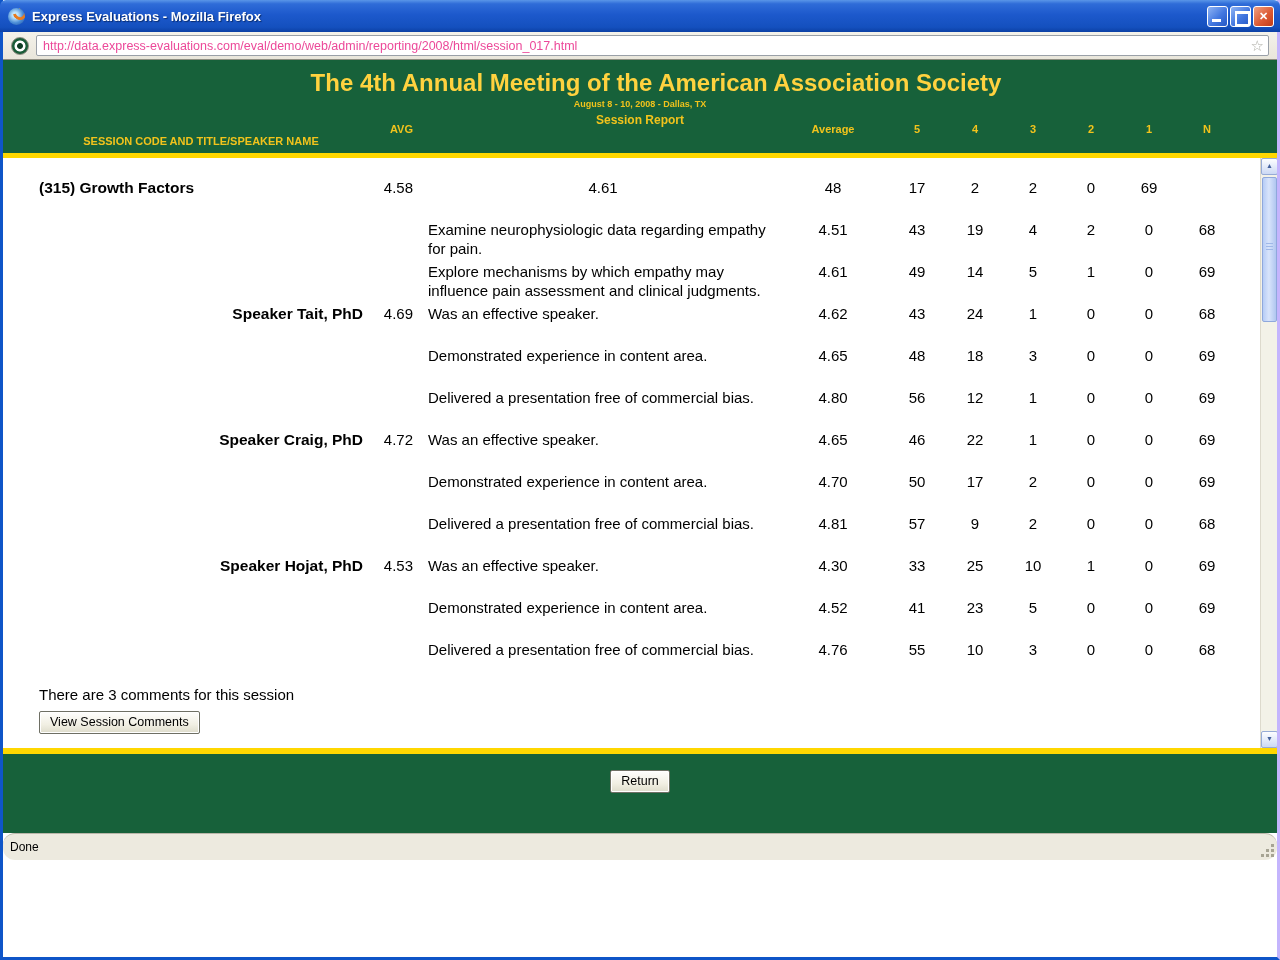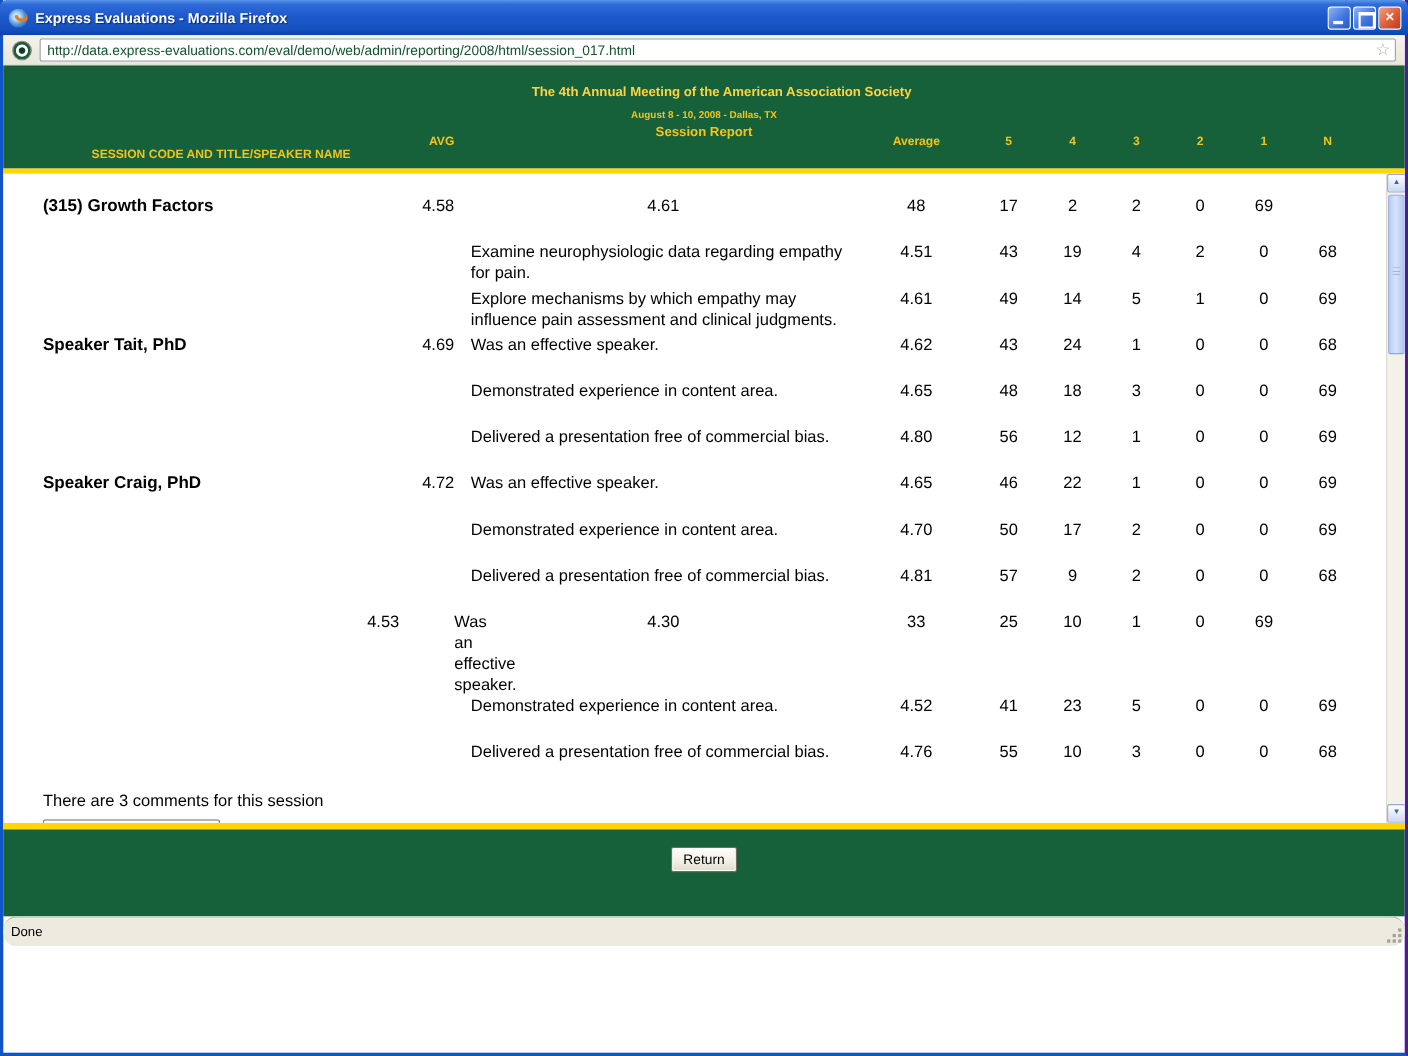--- a/index.html
+++ b/index.html
@@ -4,21 +4,21 @@
 <style>
   :root{
     --green:#17613A;
     --gold:#F2C31C;
     --title-gold:#FFD23F;
     --yellow:#FFD700;
   }
   *{margin:0;padding:0;box-sizing:border-box;}
   body{font-family:"Liberation Sans",sans-serif;background:#fff;}
   .window{width:1280px;height:960px;display:flex;flex-direction:column;
-    border-left:3px solid #0F55C8;border-right:3px solid #4c1d95;border-bottom:3px solid #0F55C8;}
+    border-left:3px solid #0F55C8;border-right:3px solid #c4b5fd;border-bottom:3px solid #0F55C8;}
 
   
   .titlebar{height:32px;flex:none;display:flex;align-items:center;padding:0 6px 0 8px;
     background:linear-gradient(180deg,#5A96E8 0%,#2F6CD8 12%,#1D59CC 45%,#1450BE 85%,#0C40A4 100%);
     border-radius:6px 6px 0 0;margin:0 -3px;}
   .ff-icon{width:17px;height:17px;border-radius:50%;flex:none;position:relative;overflow:hidden;
     background:radial-gradient(circle at 42% 42%,#BFE4FA 0 20%,#4D8FD8 55%,#1C4A9C 100%);}
   .ff-icon::after{content:"";position:absolute;inset:-2px -2px 5px 5px;border-radius:50%;
     border:3px solid #E87B1E;border-left-color:transparent;border-top-color:#F4A623;transform:rotate(35deg);}
   .titletext{color:#fff;font-weight:bold;font-size:13px;margin-left:7px;flex:1;
@@ -33,27 +33,27 @@
   .wbtn.close{background:linear-gradient(135deg,#F0A182 0%,#DD5B35 55%,#C23C17 100%);}
 
   
   .urlbar{height:28px;flex:none;display:flex;align-items:center;gap:7px;padding:0 8px;
     background:linear-gradient(180deg,#F4F2EA 0%,#E9E6DB 100%);border-bottom:1px solid #8E8E82;}
   .favicon{width:18px;height:18px;border-radius:50%;flex:none;border:1px solid #8A8A7E;
     background:radial-gradient(circle at 50% 50%,#0E3D24 0 22%,#FFFFFF 30% 45%,#1A5C38 52% 72%,#FFFFFF 78%);}
   .urlfield{flex:1;height:21px;background:#fff;border:1px solid #9AA0A8;border-radius:2px;
     display:flex;align-items:center;padding:0 4px 0 6px;}
   .urlinput{flex:1;border:none;outline:none;font-family:"Liberation Sans",sans-serif;
-    font-size:12.5px;color:#14532d;background:transparent;height:100%;}
+    font-size:12.5px;color:#ec4899;background:transparent;height:100%;}
   .star{flex:none;color:#ADADA5;font-size:15px;line-height:15px;cursor:default;}
 
   
   .green-header{height:93px;flex:none;background:var(--green);position:relative;text-align:center;
     padding-top:11px;}
-  .rtitle{color:var(--title-gold);font-size:12px;font-weight:bold;line-height:24px;margin-left:32px;}
+  .rtitle{color:var(--title-gold);font-size:24px;font-weight:bold;line-height:24px;margin-left:32px;}
   .rsub{color:var(--gold);font-size:9px;font-weight:bold;margin-top:4px;line-height:10px;}
   .rlabel{color:var(--gold);font-size:12px;font-weight:bold;margin-top:5px;line-height:13px;}
 
   .grid{display:grid;grid-template-columns:324px 50px 15px 350px 110px repeat(6,58px);
     padding-left:36px;align-items:start;}
   .headrow{position:absolute;left:0;right:17px;bottom:5px;color:var(--gold);
     font-size:11px;font-weight:bold;text-align:left;line-height:13px;}
   .h-name{text-align:center;margin-top:12px;}
   .h-avg{text-align:right;}
   .h-ctr{text-align:center;}
@@ -62,21 +62,21 @@
   .yline2{height:6px;flex:none;background:var(--yellow);}
 
   
   .content{height:590px;flex:none;background:#fff;position:relative;overflow:hidden;}
   .rows{padding-top:20px;}
   .row{min-height:42px;font-size:15px;line-height:19px;color:#000;}
   .c{display:block;}
   .c.avgv{text-align:right;}
   .c.ctr{text-align:center;}
   .name{font-weight:bold;font-size:15.5px;}
-  .name.speaker{text-align:left;}
+  .name.speaker{text-align:right;}
   .comments-note{margin:4px 0 0 36px;font-size:15px;color:#000;}
   .xpbtn{font-family:"Liberation Sans",sans-serif;font-size:12.5px;color:#000;cursor:default;
     background:linear-gradient(180deg,#FEFEFD 0%,#F1EFE3 60%,#DEDCCB 100%);
     border:1px solid #6E6F64;border-radius:2px;padding:3px 10px 4px;box-shadow:inset 0 0 0 1px #FFFFFF;}
   .comments-btn{margin:8px 0 0 36px;}
 
   
   .scrollbar{position:absolute;top:0;right:0;width:17px;height:100%;
     background:#F3F2E8;border-left:1px solid #DDDACD;}
   .sb-btn{position:absolute;left:0;width:17px;height:17px;
@@ -269,20 +269,21 @@
         <span class="c ctr">4.81</span>
         <span class="c ctr">57</span>
         <span class="c ctr">9</span>
         <span class="c ctr">2</span>
         <span class="c ctr">0</span>
         <span class="c ctr">0</span>
         <span class="c ctr">68</span>
       </div>
 
       <div class="grid row">
+        <span class="c name speaker">Speaker Hojat, PhD</span>
         <span class="c avgv">4.53</span>
         <span class="c"></span>
         <span class="c obj">Was an effective speaker.</span>
         <span class="c ctr">4.30</span>
         <span class="c ctr">33</span>
         <span class="c ctr">25</span>
         <span class="c ctr">10</span>
         <span class="c ctr">1</span>
         <span class="c ctr">0</span>
         <span class="c ctr">69</span>

